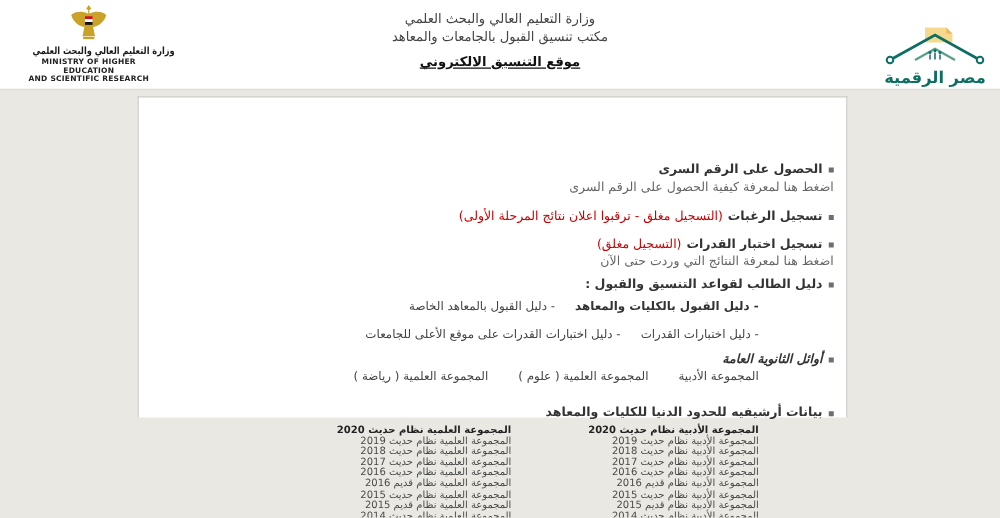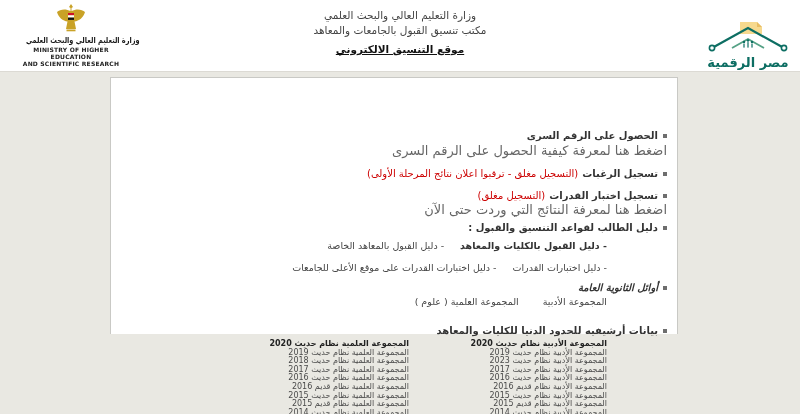--- a/index.html
+++ b/index.html
@@ -50,21 +50,21 @@
   }
   .bullet-item {
     display:flex; align-items:flex-start; line-height:14px;
   }
   .sq {
     width:4px; height:4px; background:#6e6e6e; margin:5px 0 0 5px; flex:0 0 auto;
   }
   .h { font-size:10px; font-weight:bold; color:#333; }
   .red { color:#cc0000; font-weight:normal; }
   .sub {
-    font-size:13px; color:#666; line-height:14px; cursor:pointer;
+    font-size:10px; color:#666; line-height:14px; cursor:pointer;
   }
   .links-row {
     display:flex; direction:rtl; margin-right:60px; line-height:14px;
     font-size:9.5px; color:#444; gap:16px;
   }
   .links-row .lnk { cursor:pointer; white-space:nowrap; }
   .links-row .b { font-weight:bold; color:#333; }
   .grp-row { gap:24px; }
   .m-sub9 { margin-top:9px; }
   .m-sub8 { margin-top:8px; }
@@ -163,38 +163,39 @@
       <span class="lnk">- دليل اختبارات القدرات على موقع الأعلى للجامعات</span>
     </div>
 
     <div class="bullet-item m6">
       <span class="sq"></span>
       <span class="h">أوائل الثانوية العامة</span>
     </div>
     <div class="links-row grp-row">
       <span class="lnk">المجموعة الأدبية</span>
       <span class="lnk">المجموعة العلمية ( علوم )</span>
+      <span class="lnk">المجموعة العلمية ( رياضة )</span>
     </div>
 
     <div class="bullet-item m11">
       <span class="sq"></span>
       <span class="h">بيانات أرشيفيه للحدود الدنيا للكليات والمعاهد</span>
     </div>
 
     <div class="arch">
       <div class="arch-row first">
         <span class="arch-cell">المجموعة الأدبية نظام حديث 2020</span>
         <span class="arch-cell">المجموعة العلمية نظام حديث 2020</span>
       </div>
       <div class="arch-row">
         <span class="arch-cell">المجموعة الأدبية نظام حديث 2019</span>
         <span class="arch-cell">المجموعة العلمية نظام حديث 2019</span>
       </div>
       <div class="arch-row">
-        <span class="arch-cell">المجموعة الأدبية نظام حديث 2023</span>
+        <span class="arch-cell">المجموعة الأدبية نظام حديث 2018</span>
         <span class="arch-cell">المجموعة العلمية نظام حديث 2018</span>
       </div>
       <div class="arch-row">
         <span class="arch-cell">المجموعة الأدبية نظام حديث 2017</span>
         <span class="arch-cell">المجموعة العلمية نظام حديث 2017</span>
       </div>
       <div class="arch-row">
         <span class="arch-cell">المجموعة الأدبية نظام حديث 2016</span>
         <span class="arch-cell">المجموعة العلمية نظام حديث 2016</span>
       </div>

